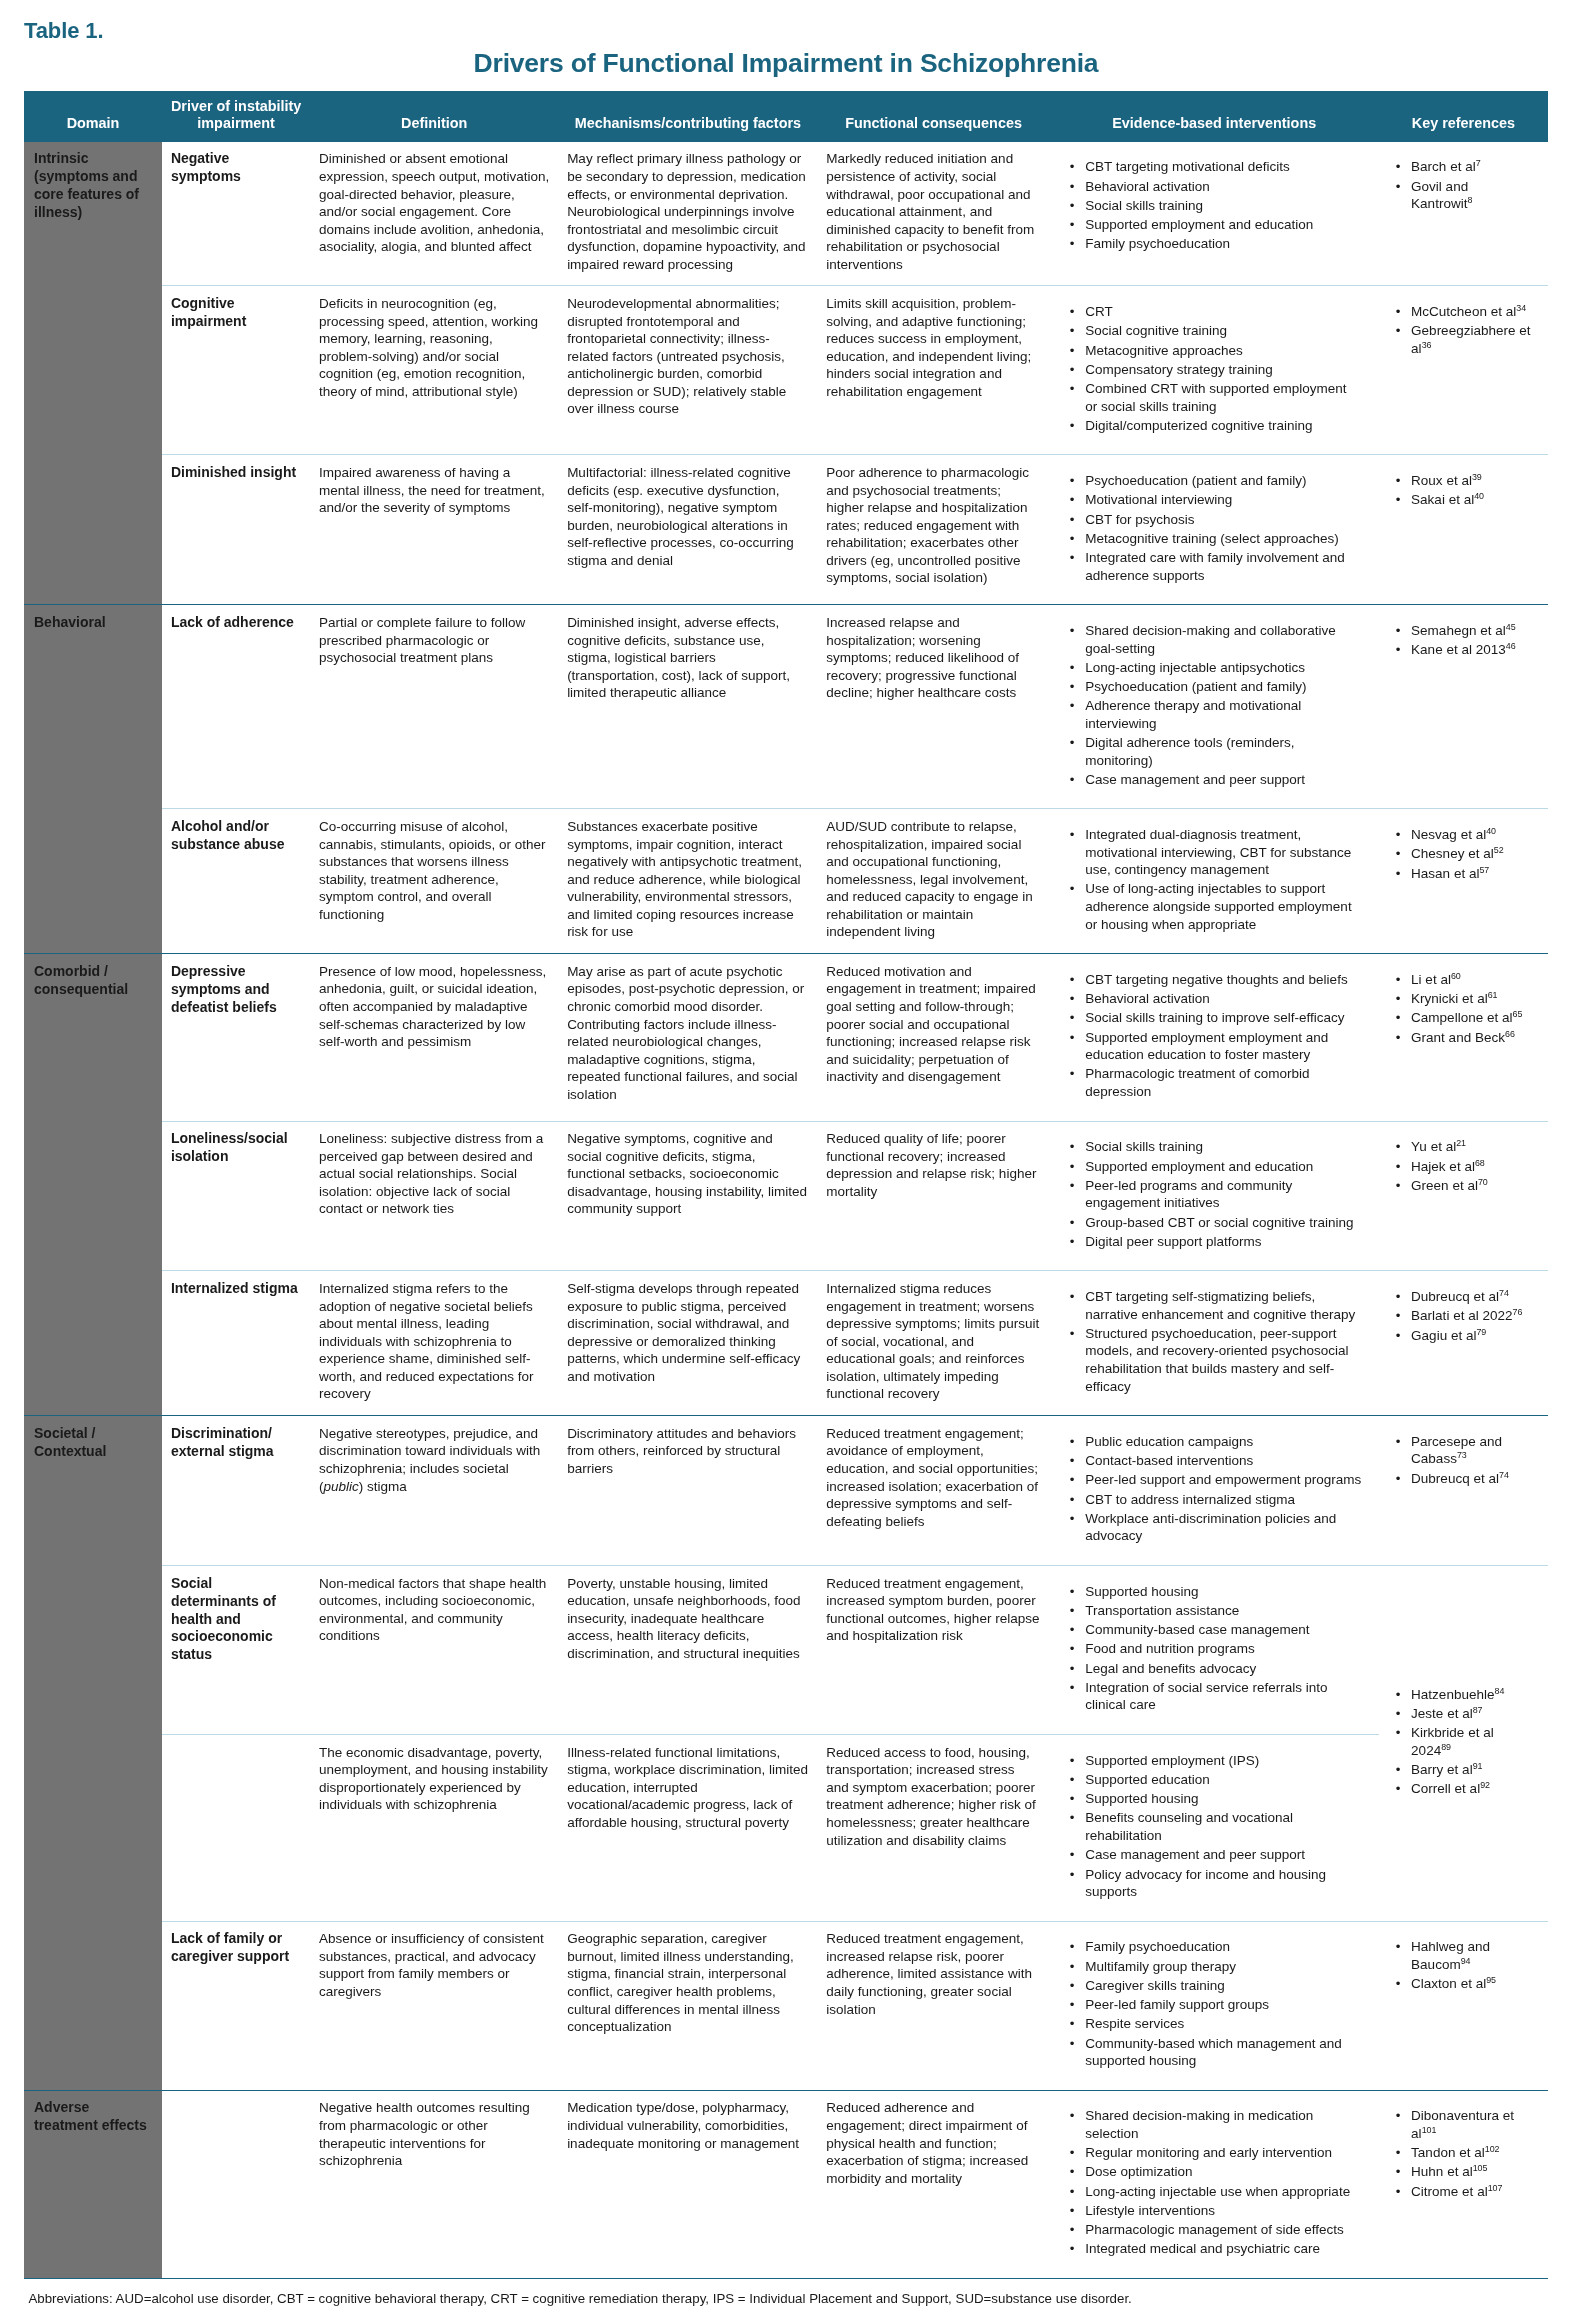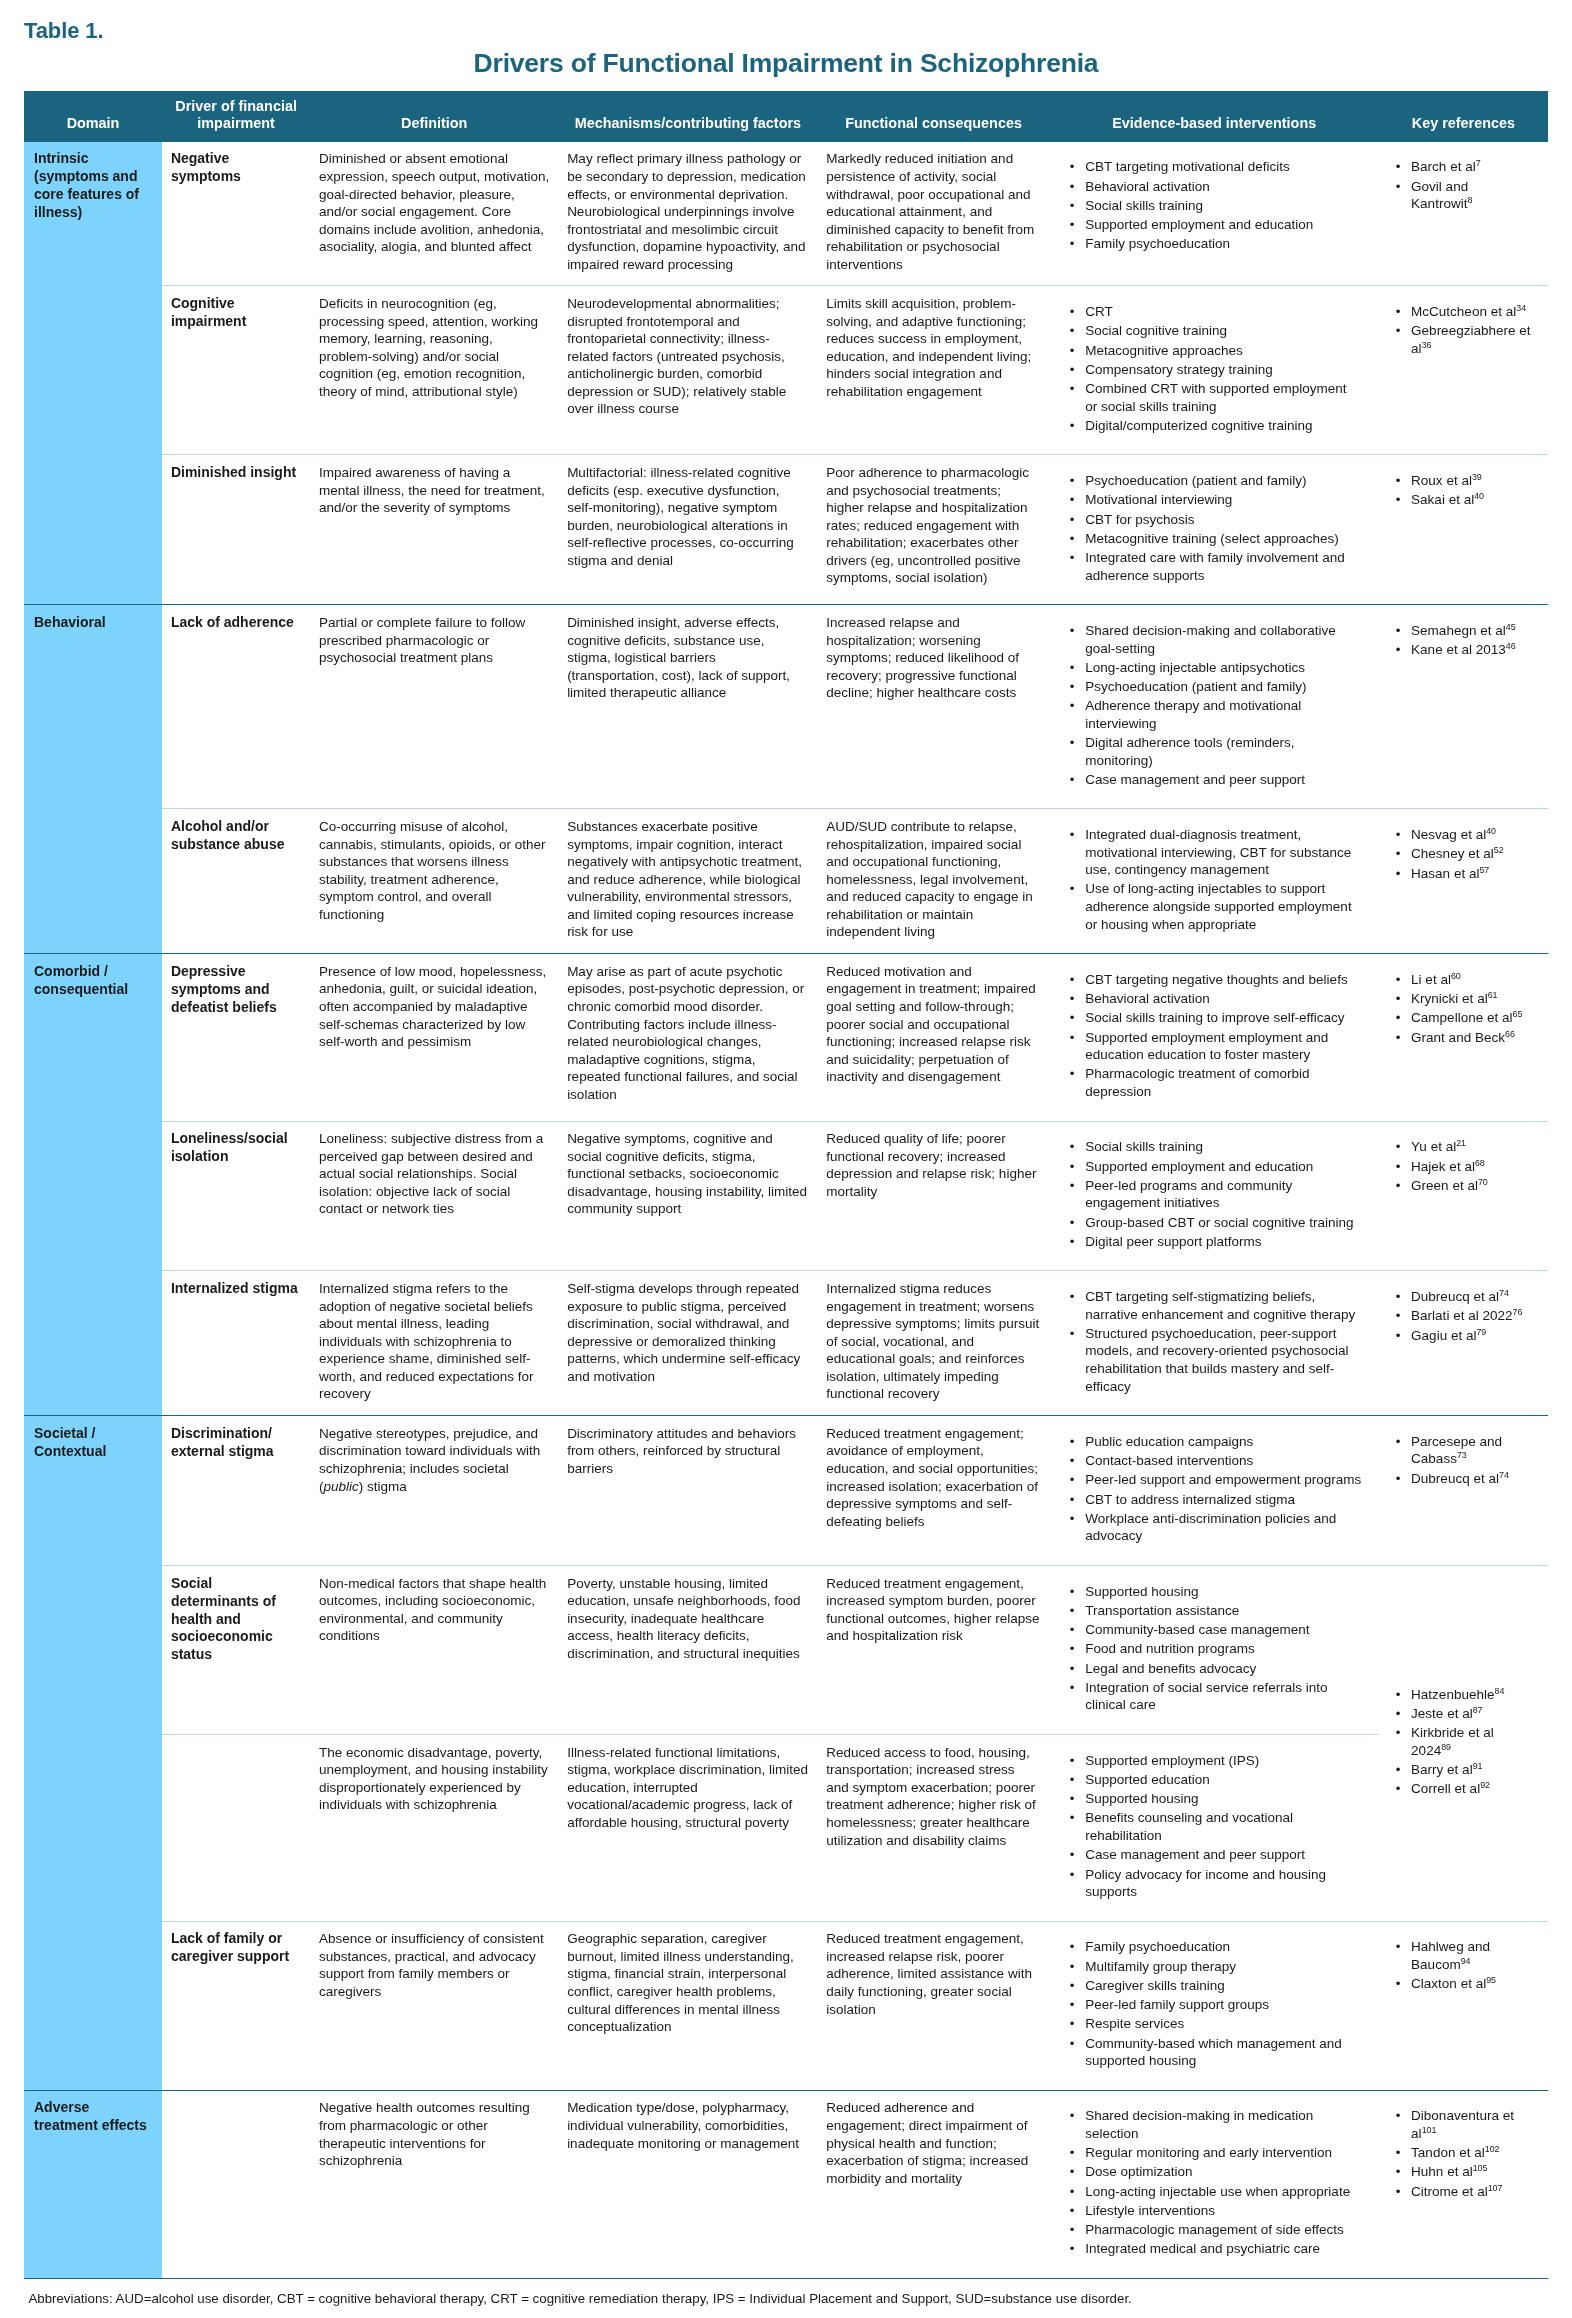--- a/index.html
+++ b/index.html
@@ -63,21 +63,21 @@
     line-height:1.30;
     color:#1a1a1a;
     padding:8.8px 8.8px 12px 8.8px;
     background:#ffffff;
     border-top:1.1px solid #bcd9e6;
   }
   tr.grp-start > td{
     border-top:1.7px solid #1b6480;
   }
   td.domain-cell{
-    background:#7dd3fc;
+    background:#737373;
     font-weight:700;
     font-size:14px;
     padding-left:10px;
     line-height:1.28;
     border-top:1.7px solid #1b6480;
   }
   td.driver-cell{
     font-weight:700;
     font-size:14px;
     line-height:1.28;
@@ -129,21 +129,21 @@
         <col class="c-driver">
         <col class="c-def">
         <col class="c-mech">
         <col class="c-cons">
         <col class="c-int">
         <col class="c-ref">
     </colgroup>
     <thead>
       <tr>
         <th class="h-domain">Domain</th>
-        <th>Driver of financial impairment</th>
+        <th>Driver of instability impairment</th>
         <th>Definition</th>
         <th>Mechanisms/contributing factors</th>
         <th>Functional consequences</th>
         <th>Evidence-based interventions</th>
         <th>Key references</th>
       </tr>
     </thead>
     <tbody id="tbody">
         <tr class="grp-start">
           <td class="domain-cell" rowspan="3">Intrinsic (symptoms and core features of illness)</td>

